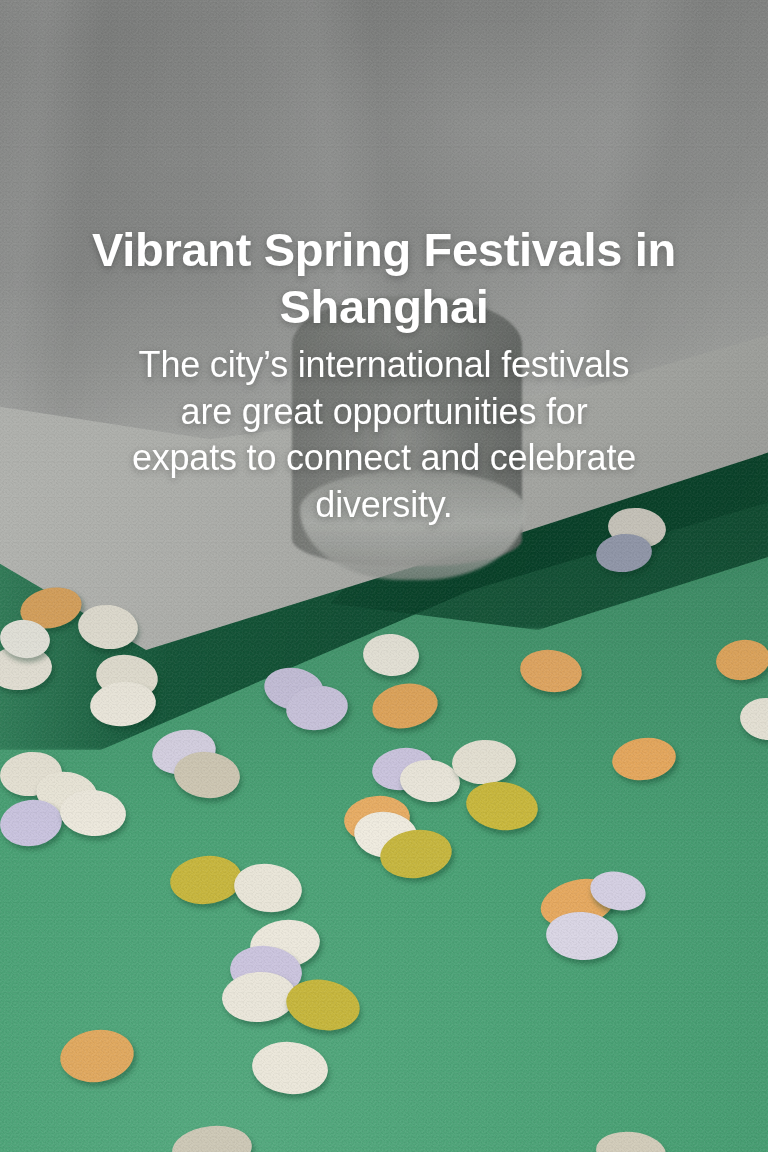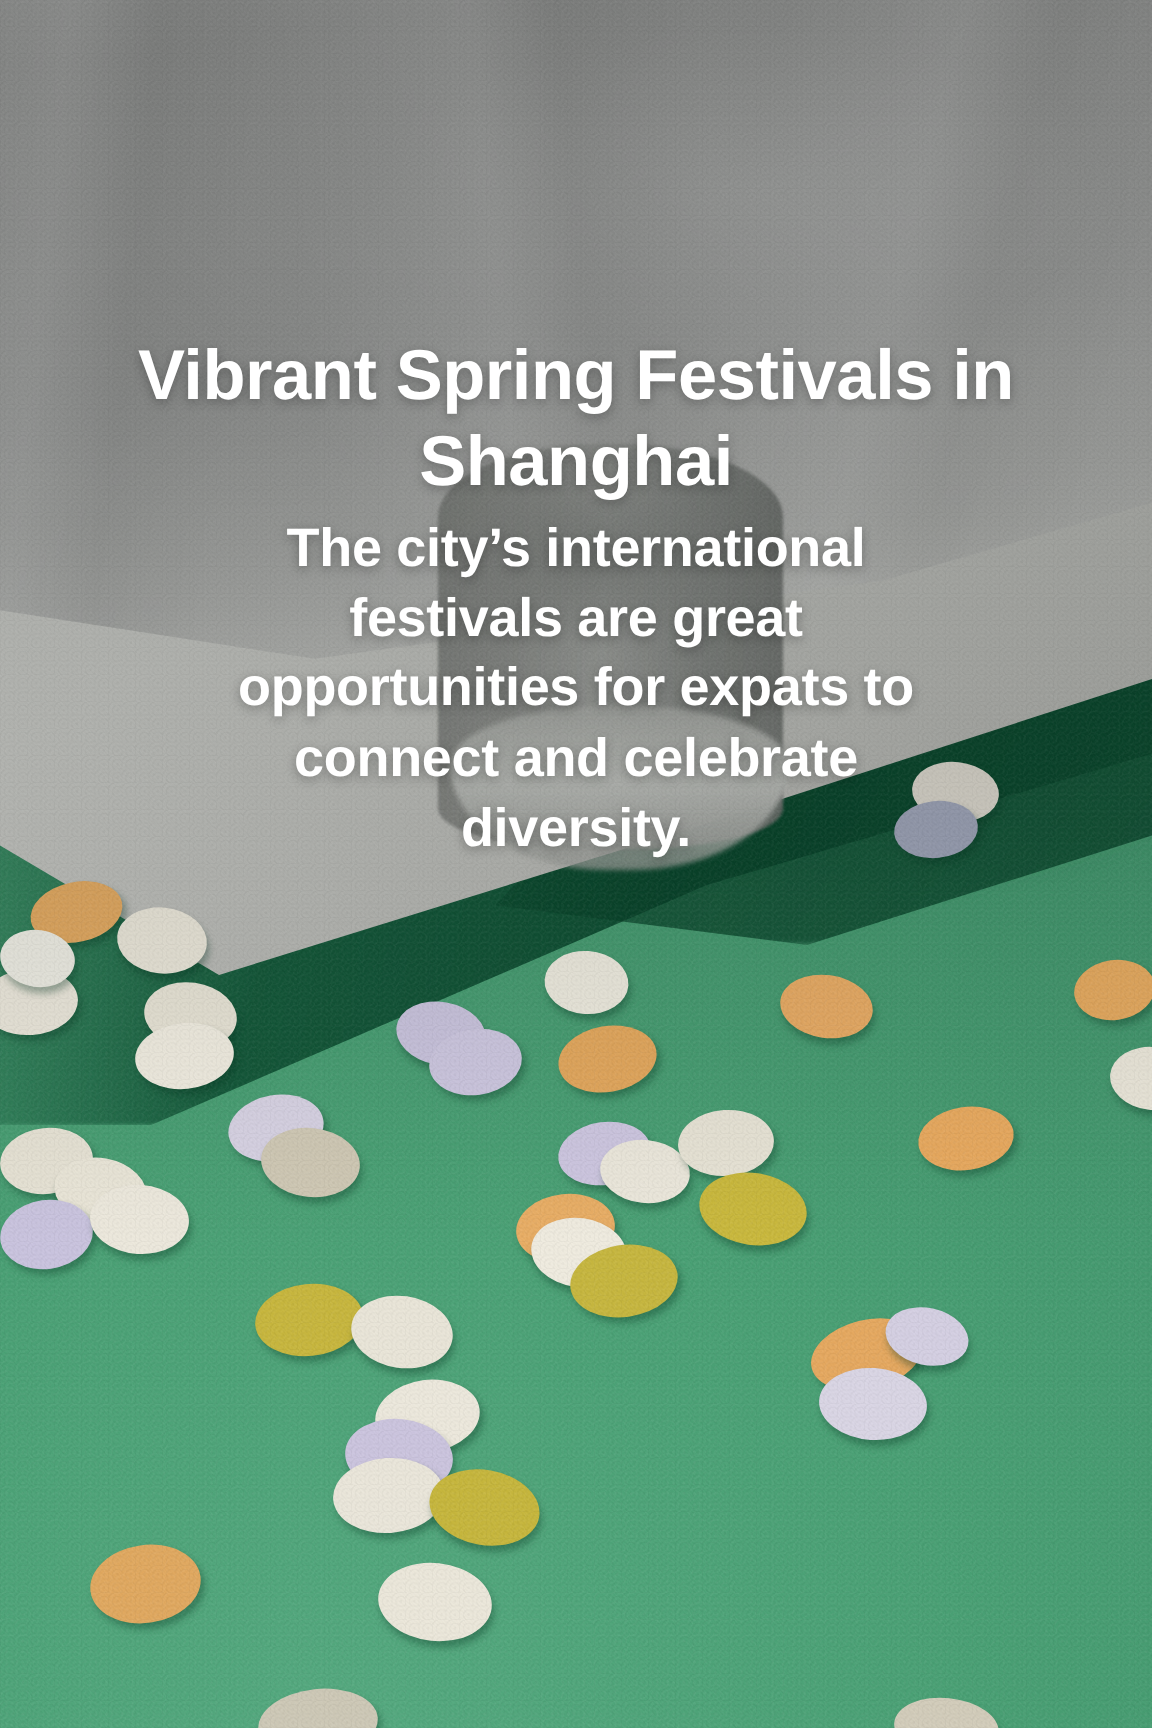--- a/index.html
+++ b/index.html
@@ -160,21 +160,21 @@
     font-weight: 700;
     letter-spacing: -0.3px;
     text-shadow: 0 2px 7px rgba(0,0,0,.28);
   }
   .subhead {
     margin: 6px auto 0;
     max-width: 510px;
     color: #ffffff;
     font-size: 36px;
     line-height: 1.30;
-    font-weight: 700;
+    font-weight: 400;
     letter-spacing: -0.2px;
     text-shadow: 0 2px 7px rgba(0,0,0,.30);
   }
 
   .watermark {
     position: absolute;
     left: 0; right: 0;
     top: 1036px;
     text-align: center;
     color: #ffffff;

